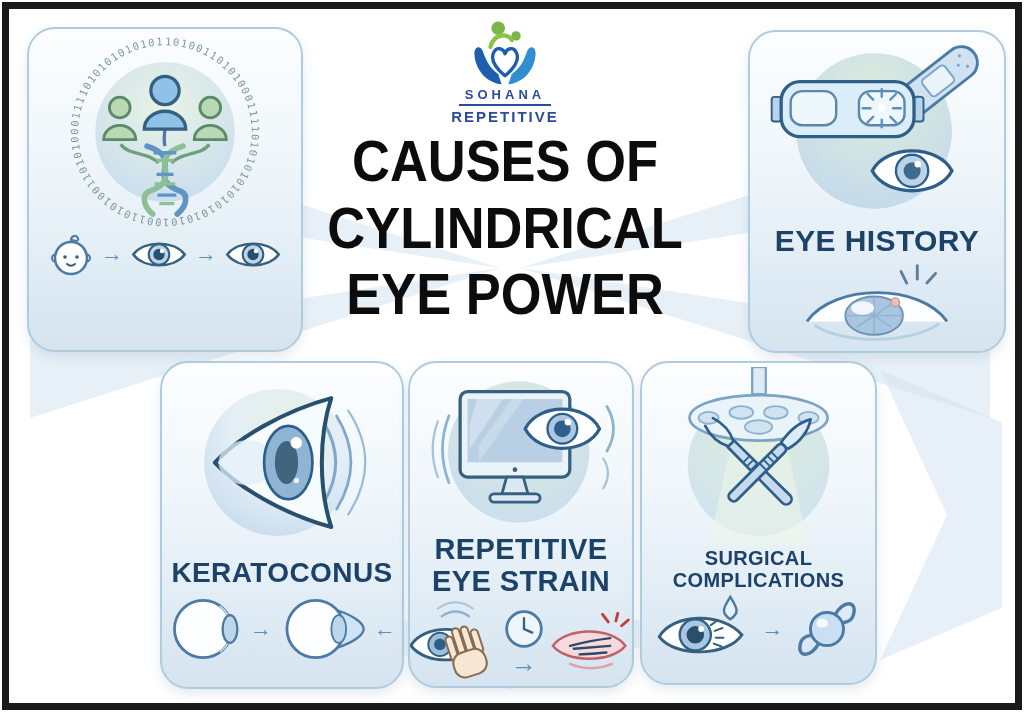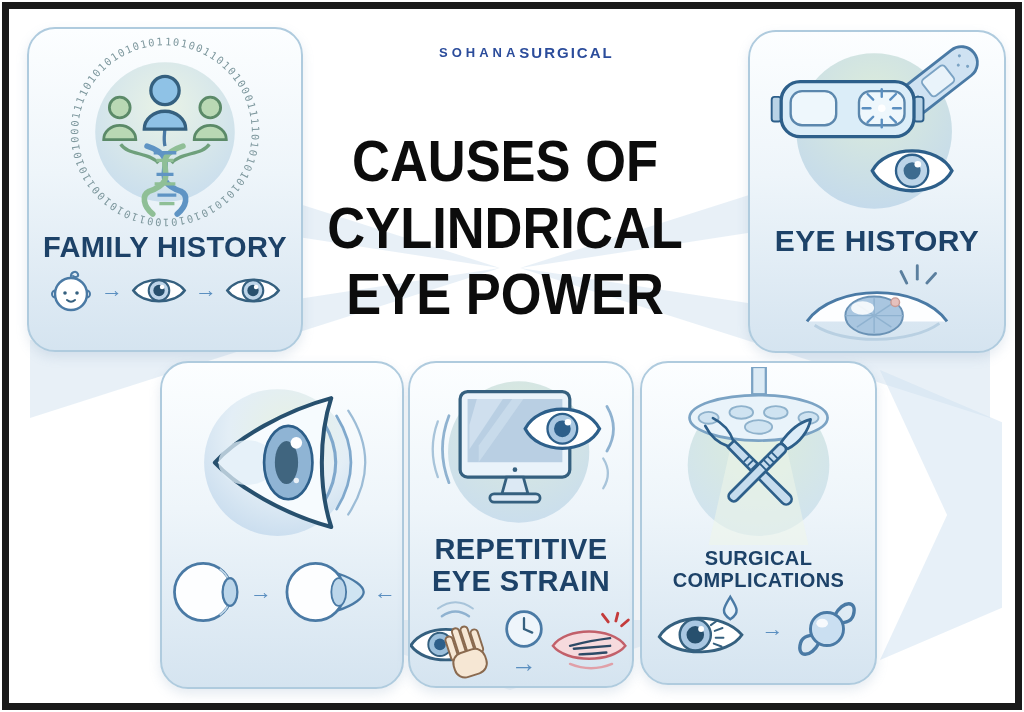--- a/index.html
+++ b/index.html
@@ -9,21 +9,21 @@
   
   .ray{position:absolute;background:rgba(203,222,238,.45);z-index:0;}
   .ray.tl{left:30px;top:118px;width:470px;height:150px;clip-path:polygon(0 0,100% 100%,0 52%);}
   .ray.tr{left:520px;top:118px;width:470px;height:150px;clip-path:polygon(100% 0,0 100%,100% 52%);}
   .ray.bl{left:30px;top:268px;width:470px;height:150px;clip-path:polygon(0 100%,100% 0,0 48%);}
   .ray.br{left:520px;top:268px;width:470px;height:150px;clip-path:polygon(100% 100%,0 0,100% 48%);}
   .ray.side{left:880px;top:370px;width:122px;height:290px;clip-path:polygon(0 0,100% 18%,100% 82%,0 100%,55% 50%);background:rgba(208,226,241,.5);}
   .ray.bot{left:300px;top:620px;width:420px;height:70px;clip-path:polygon(0 0,100% 0,50% 100%);background:rgba(214,230,243,.4);}
 
   
-  .logo{position:absolute;left:439px;top:18px;width:160px;display:flex;align-items:center;z-index:2;}
+  .logo{position:absolute;left:425px;top:18px;width:160px;display:flex;flex-direction:column;align-items:center;z-index:2;}
   .logo .name1{color:#2b4c9b;font-weight:bold;font-size:13px;letter-spacing:4px;margin-top:1px;}
   .logo .rule{width:92px;height:1.5px;background:#2b4c9b;margin:2px 0;}
   .logo .name2{color:#2b4c9b;font-weight:bold;font-size:15px;letter-spacing:2px;}
 
   
   .title{position:absolute;left:275px;top:128px;width:460px;text-align:center;z-index:2;
          color:#0c0c0c;font-weight:bold;font-size:57px;line-height:1.17;letter-spacing:0px;
          transform:scaleX(.92);transform-origin:center top;}
 
   
@@ -63,21 +63,21 @@
     <svg width="92" height="68" viewBox="0 0 100 80">
       <circle cx="42" cy="12" r="8" fill="#7ab648"></circle>
       <circle cx="63" cy="21" r="5.5" fill="#7ab648"></circle>
       <path d="M33,34 C36,20 52,16 58,26" stroke="#8bc34a" stroke-width="5" fill="none" stroke-linecap="round"></path>
       <path d="M50,68 C37,57 33,47 37,40 C40,34 48,35 50,42 C52,35 60,34 63,40 C67,47 63,57 50,68 Z" fill="#ffffff" stroke="#1d5fae" stroke-width="4" stroke-linejoin="round"></path>
       <path d="M46,78 C28,76 15,61 14,42 C14,33 21,32 24,39 C27,48 31,58 42,66 Z" fill="#1d5fae"></path>
       <path d="M54,78 C72,76 85,61 86,42 C86,33 79,32 76,39 C73,48 69,58 58,66 Z" fill="#2f8fd0"></path>
     </svg>
     <div class="name1">SOHANA</div>
     <div class="rule"></div>
-    <div class="name2">SURGICAL</div>
+    <div class="name2">REPETITIVE</div>
   </div>
 
   <div class="title">
     <div>CAUSES OF</div>
     <div>CYLINDRICAL</div>
     <div>EYE POWER</div>
   </div>
 
   <div class="card" id="card-family">
     <svg width="198" height="198" viewBox="0 0 210 210">
@@ -103,21 +103,20 @@
       <path d="M83,102 a22,19 0 0 1 44,0 z" fill="#8fc2e6" stroke="#35607f" stroke-width="3.5"></path>
       <path d="M86,120 C128,134 82,154 122,168 C130,172 128,184 118,192" stroke="#5f94c4" stroke-width="6" fill="none" stroke-linecap="round"></path>
       <path d="M124,120 C82,134 128,154 88,168 C80,172 82,184 92,192" stroke="#8fbf96" stroke-width="6" fill="none" stroke-linecap="round"></path>
       <path d="M93,127 h24" stroke="#5f94c4" stroke-width="3.5"></path>
       <path d="M96,135 h18" stroke="#8fbf96" stroke-width="3.5"></path>
       <path d="M96,150 h18" stroke="#5f94c4" stroke-width="3.5"></path>
       <path d="M94,160 h22" stroke="#8fbf96" stroke-width="3.5"></path>
       <path d="M97,172 h20" stroke="#5f94c4" stroke-width="3.5"></path>
       <path d="M99,181 h16" stroke="#8fbf96" stroke-width="3.5"></path>
     </svg>
-    <div class="label">FAMILY HISTORY</div>
     <div class="seq">
       <svg width="44" height="46" viewBox="0 0 44 46">
         <circle cx="6.5" cy="27" r="3.5" fill="#ffffff" stroke="#4a7aa5" stroke-width="2"></circle>
         <circle cx="37.5" cy="27" r="3.5" fill="#ffffff" stroke="#4a7aa5" stroke-width="2"></circle>
         <circle cx="22" cy="27" r="16" fill="#ffffff" stroke="#4a7aa5" stroke-width="2.5"></circle>
         <path d="M22,11 C21,5 27,3 29,7 C30,10 26,11 24,9" stroke="#4a7aa5" stroke-width="2" fill="none" stroke-linecap="round"></path>
         <circle cx="16" cy="26" r="1.8" fill="#35607f"></circle>
         <circle cx="28" cy="26" r="1.8" fill="#35607f"></circle>
         <path d="M18,33 q4,3.5 8,0" stroke="#35607f" stroke-width="2" fill="none" stroke-linecap="round"></path>
       </svg>
@@ -218,20 +217,21 @@
         <path d="M166,50 q32,52 0,104" stroke-width="3"></path>
         <path d="M179,44 q38,58 0,116" stroke-width="2.5" stroke="#9cbcd6"></path>
       </g>
       <path d="M160,30 C108,44 56,74 30,102 C56,130 108,160 160,174 C146,132 146,72 160,30 Z" fill="#f6fbfe" stroke="#27506e" stroke-width="4.5" stroke-linejoin="round"></path>
       <ellipse cx="66" cy="102" rx="32" ry="25" fill="#e0eef7" opacity=".75"></ellipse>
       <ellipse cx="112" cy="102" rx="27" ry="41" fill="#8fb4d4" stroke="#2d5f8a" stroke-width="3"></ellipse>
       <ellipse cx="110" cy="102" rx="13" ry="24" fill="#40657f"></ellipse>
       <circle cx="121" cy="80" r="6.5" fill="#ffffff"></circle>
       <circle cx="121" cy="122" r="3" fill="#ffffff" opacity=".8"></circle>
     </svg>
+    <div class="label">KERATOCONUS</div>
     <div class="seq">
       <svg width="74" height="74" viewBox="0 0 80 80">
         <circle cx="38" cy="40" r="31" fill="#fdfeff" stroke="#4a7aa5" stroke-width="3"></circle>
         <path d="M56,15 a31,31 0 0 1 0,50" stroke="#c3d8e8" stroke-width="2" fill="none"></path>
         <ellipse cx="67" cy="40" rx="8" ry="15" fill="#bcd6ea" stroke="#4a7aa5" stroke-width="2.5"></ellipse>
       </svg>
       <span class="arrow small">→</span>
       <svg width="86" height="74" viewBox="0 0 92 80">
         <circle cx="38" cy="40" r="31" fill="#fdfeff" stroke="#4a7aa5" stroke-width="3"></circle>
         <path d="M62,20 C80,26 90,34 90,40 C90,46 80,54 62,60 C70,52 70,28 62,20 Z" fill="#cfe4f2" stroke="#4a7aa5" stroke-width="2.5" stroke-linejoin="round"></path>

